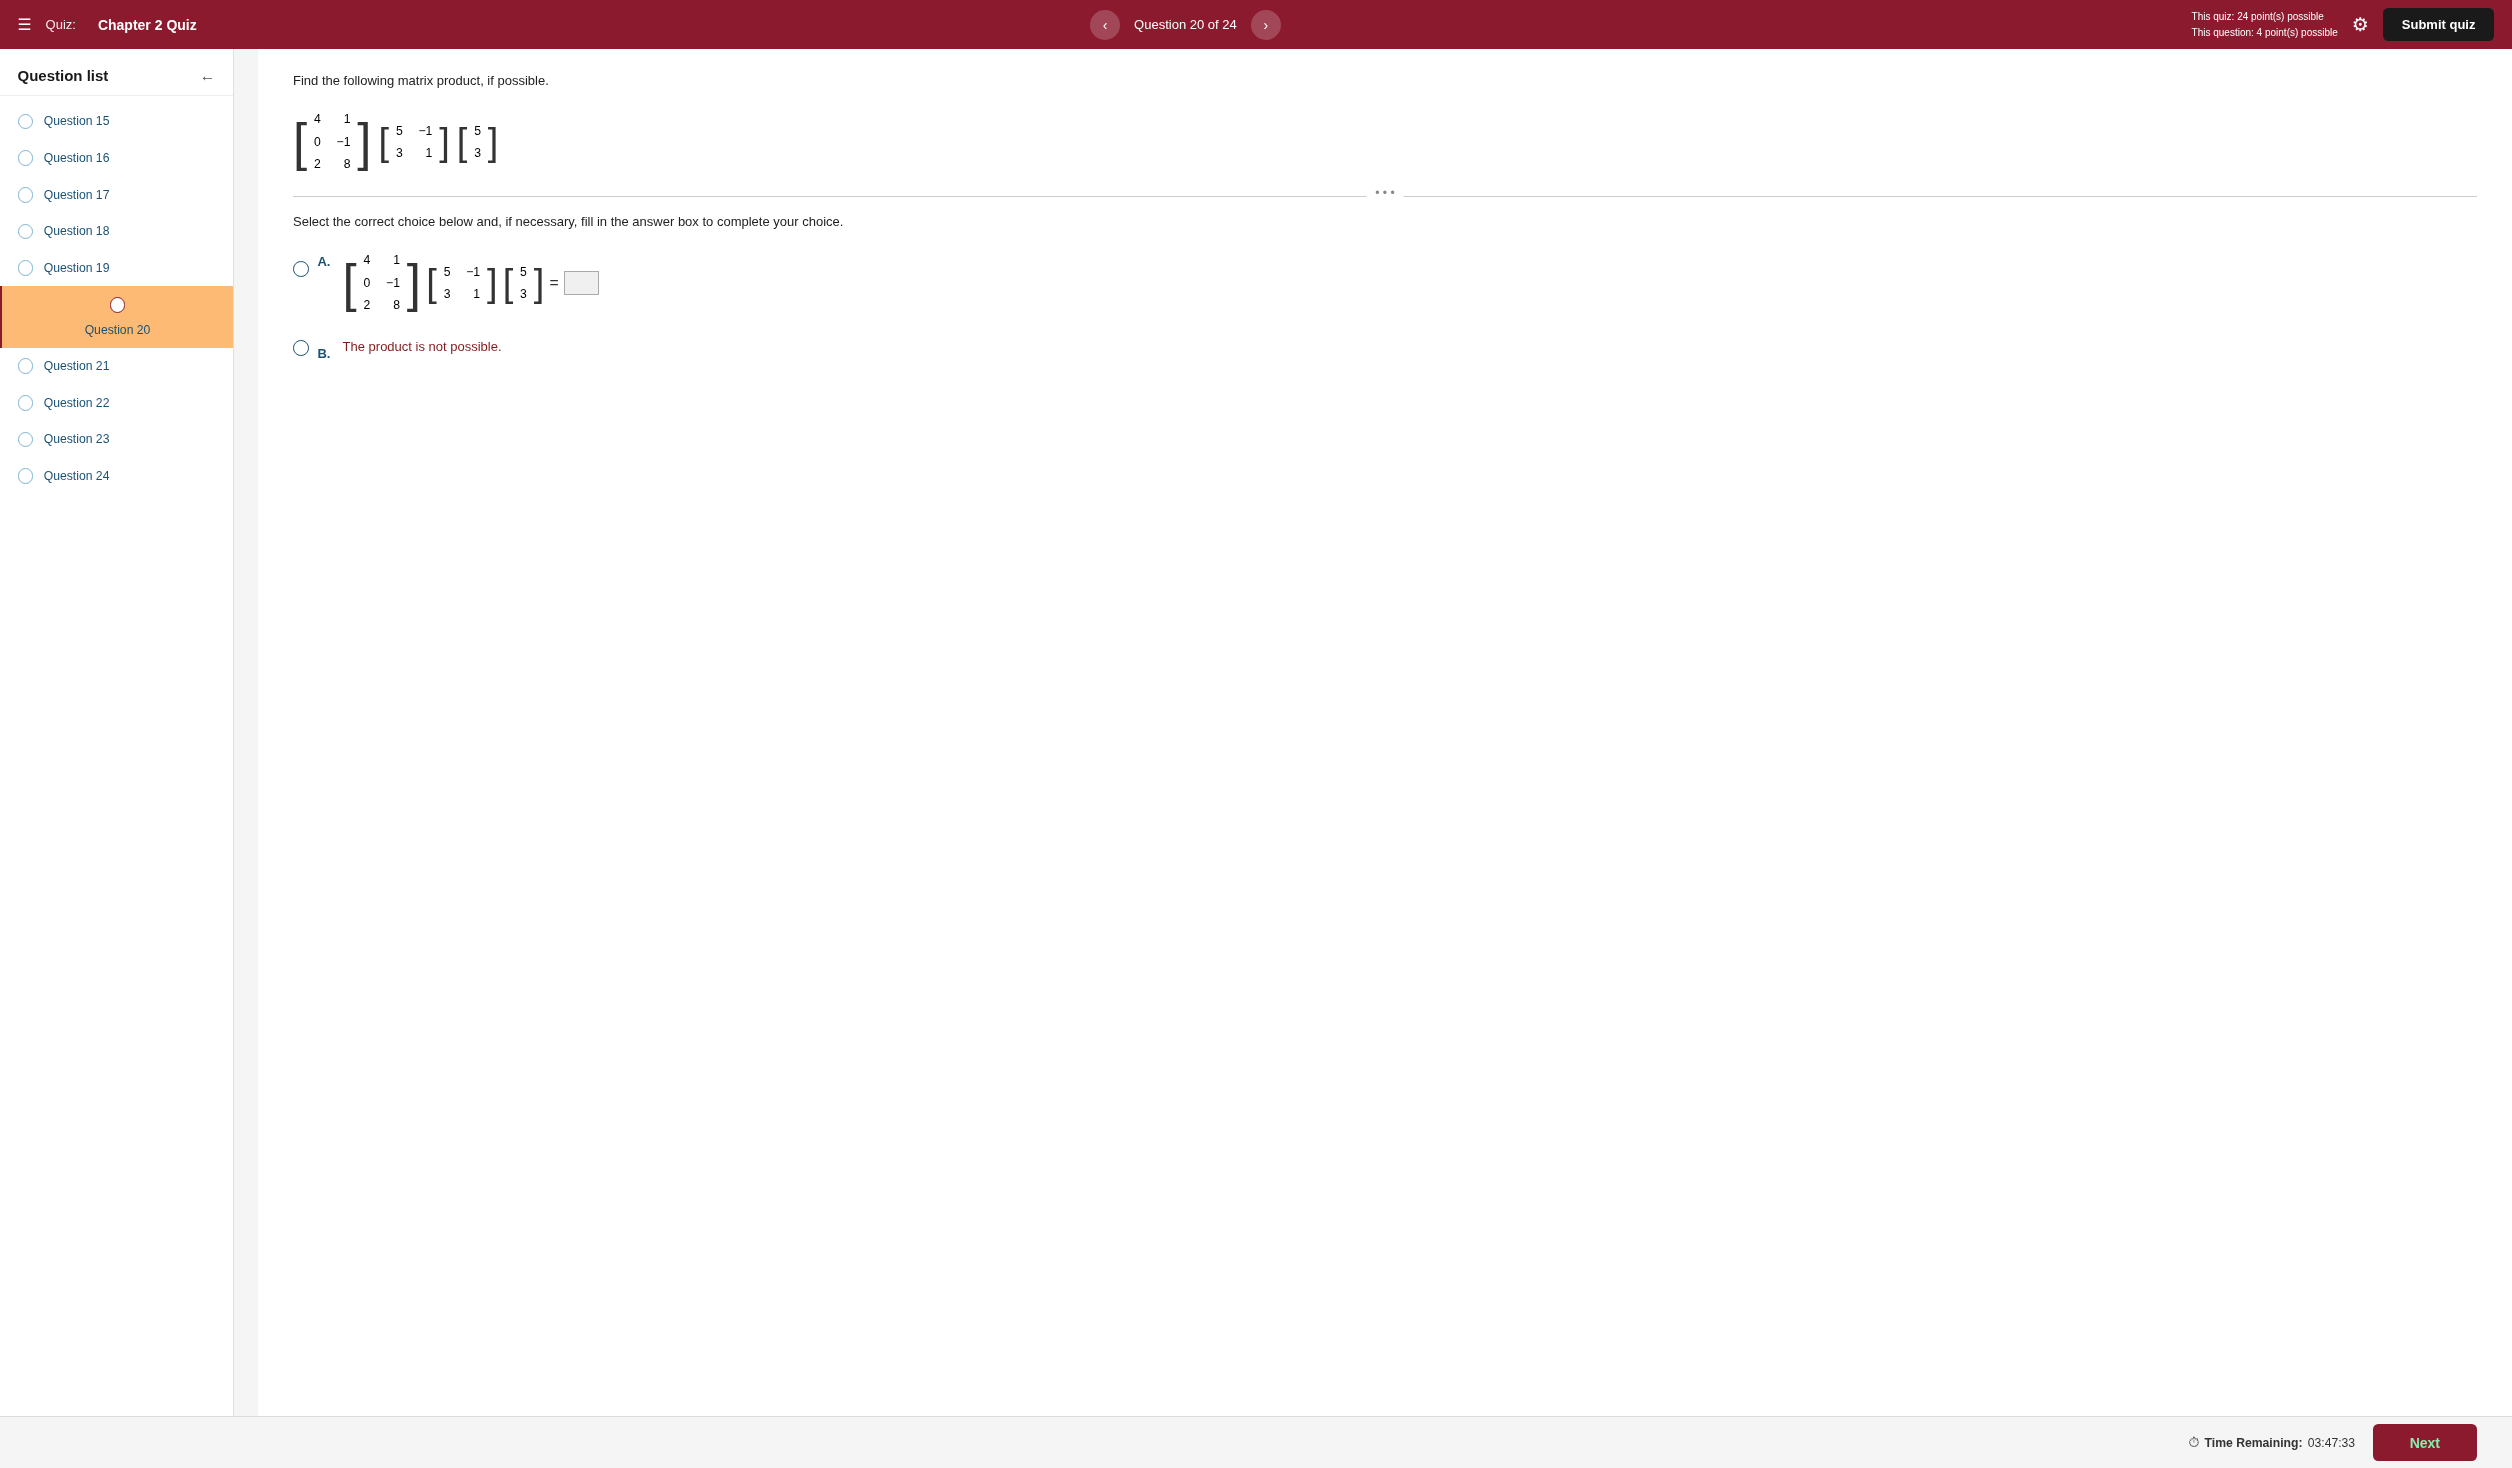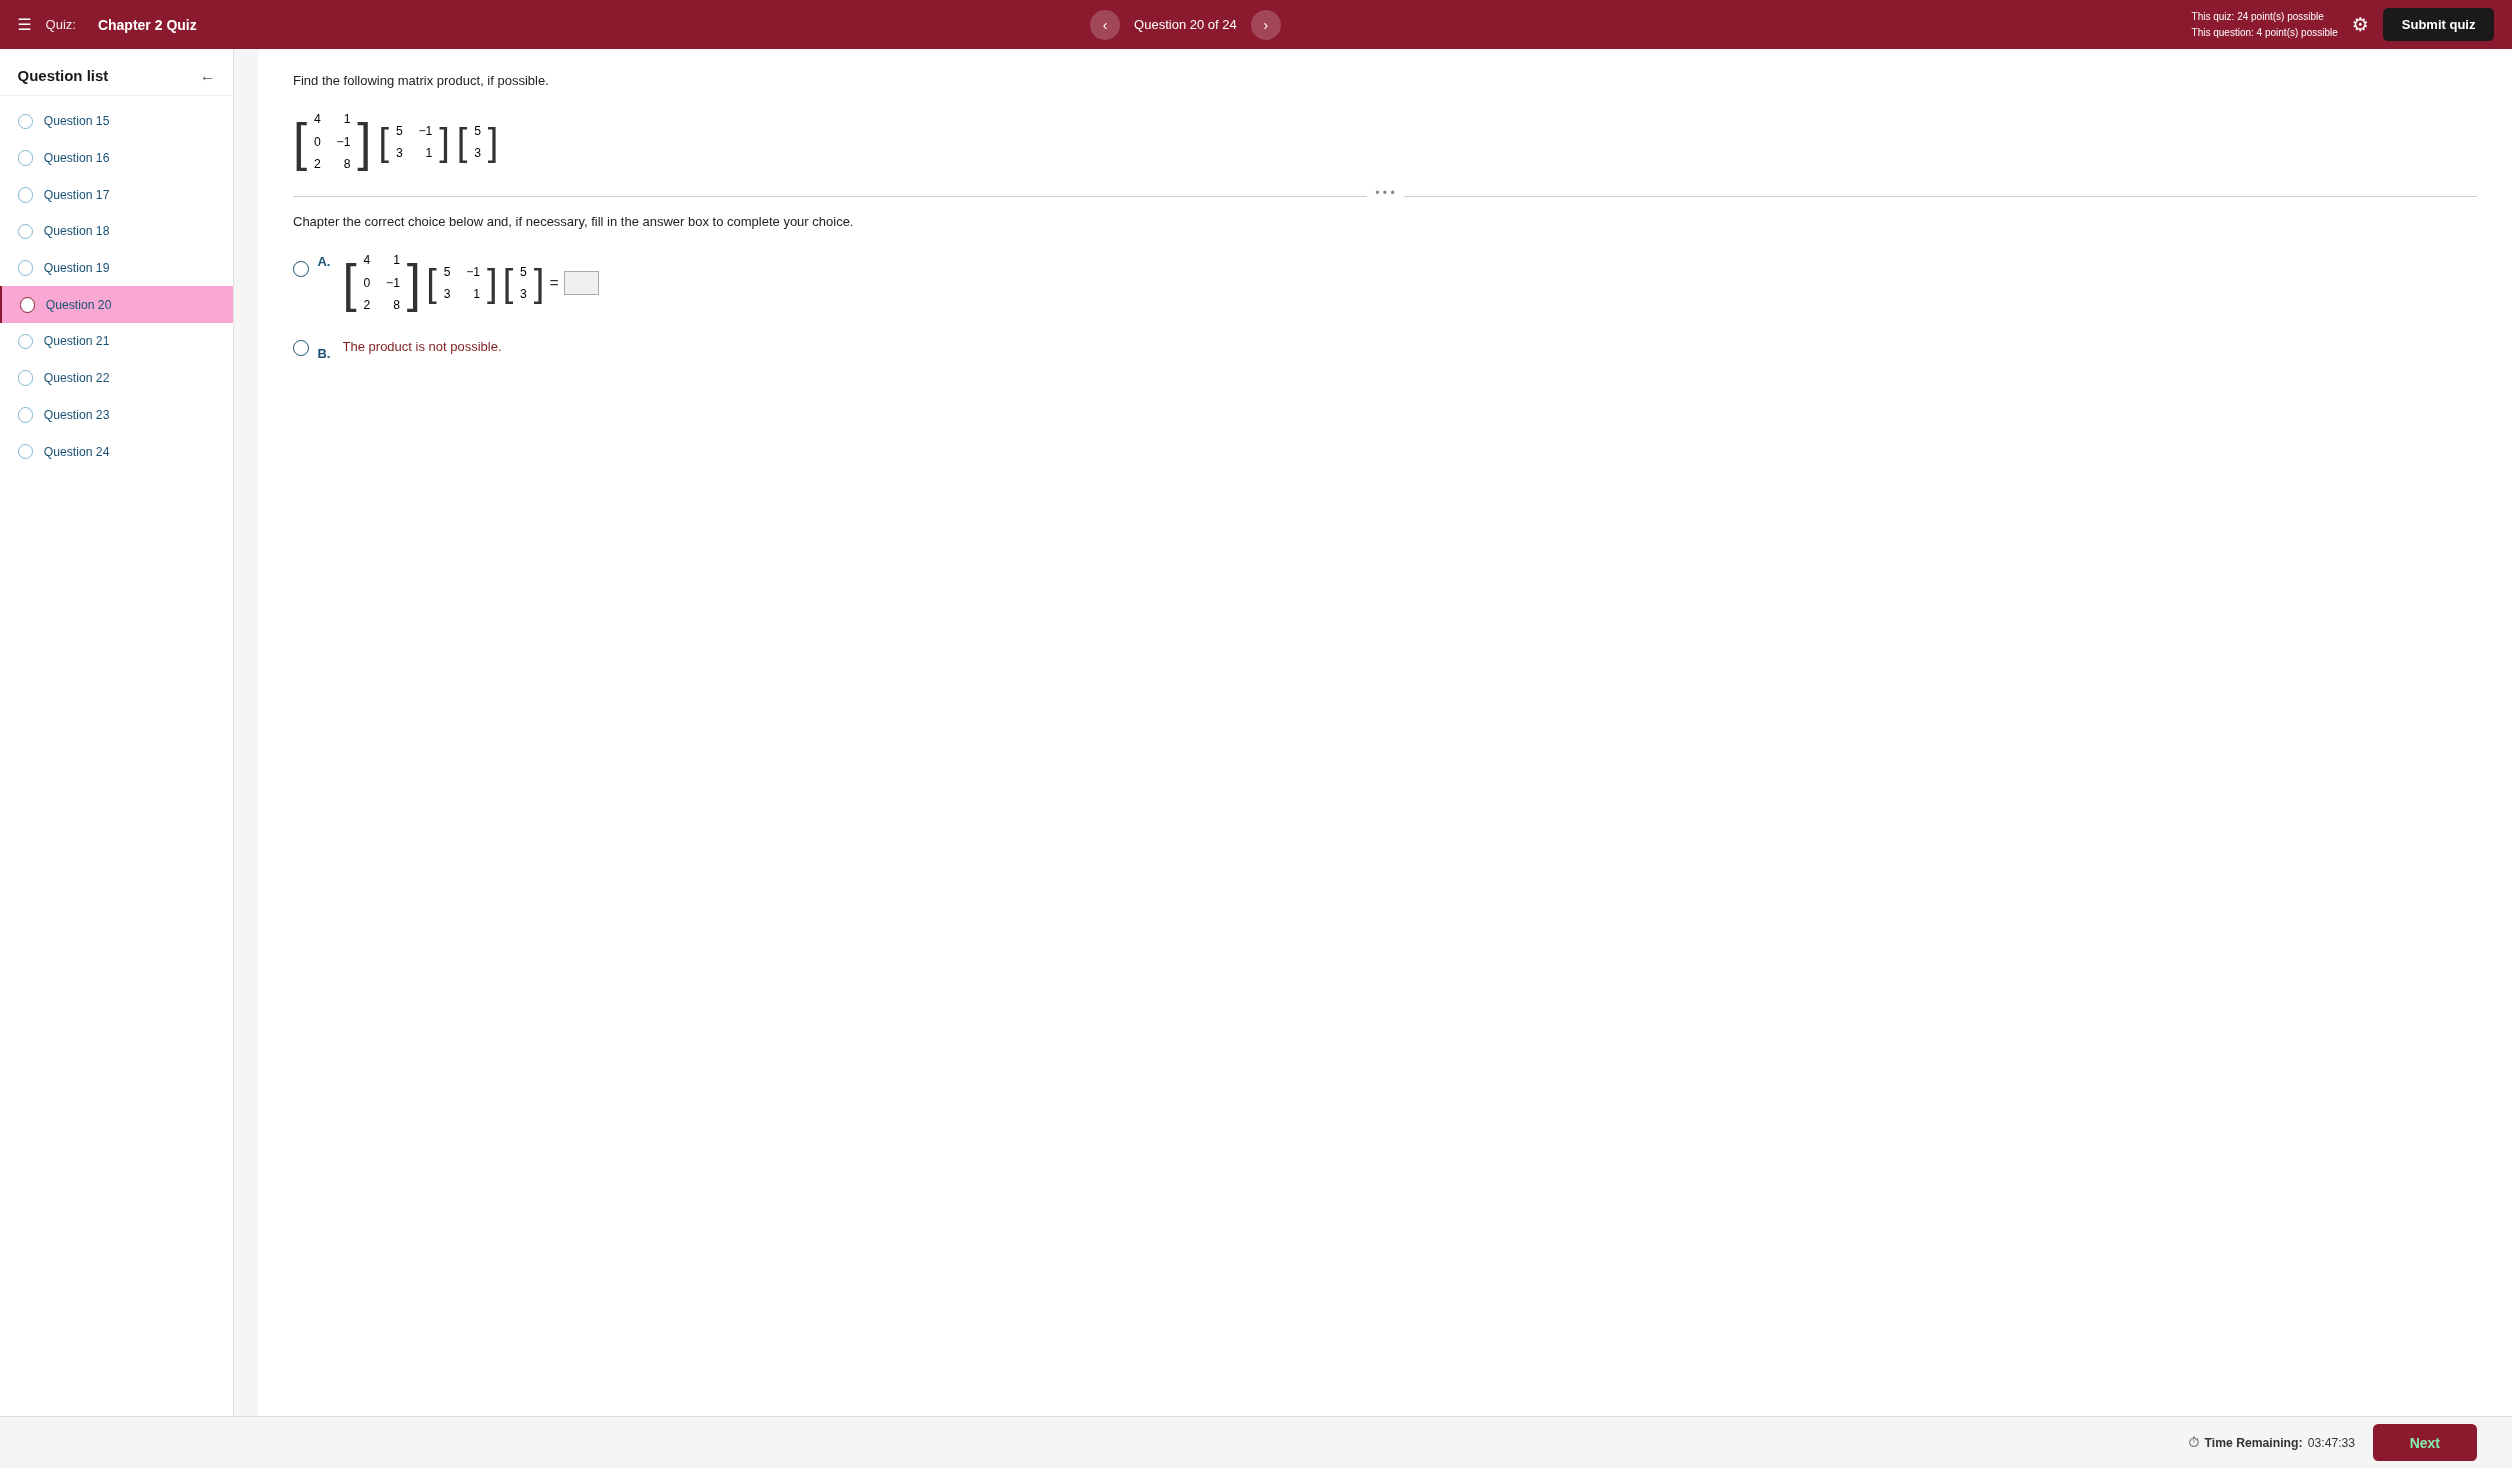--- a/index.html
+++ b/index.html
@@ -125,22 +125,23 @@
     .question-item {
       display: flex;
       align-items: center;
       padding: 10.5px 17.5px;
       cursor: pointer;
       gap: 10.5px;
       font-size: 12.2px;
       color: #1a5276;
     }
     .question-item.active {
-      background: #f9a8d4;
+      background: #fdba74;
       border-left: 2.6px solid #8B1A2E;
+      flex-direction: column;
     }
     .radio-circle {
       width: 15.7px;
       height: 15.7px;
       border-radius: 50%;
       border: 1.7px solid #7fb3d3;
       background: white;
       flex-shrink: 0;
     }
     .question-item.active .radio-circle {
@@ -418,21 +419,21 @@
           </div>
         <span style="font-size:38px; font-weight:200; color:#333; line-height:1; margin-left:1.7px;">]</span>
       </div>
     </div>
 
     <div style="position:relative; margin: 14px 0;">
       <hr class="divider-line" style="border:none; border-top:0.9px solid #ccc;">
       <span class="divider-dots" style="position:absolute; top:-9.6px; left:50%; transform:translateX(-50%); background:white; padding:0 8.7px; color:#888; font-size:12.2px;">• • •</span>
     </div>
 
-    <p class="answer-section-text">Chapter the correct choice below and, if necessary, fill in the answer box to complete your choice.</p>
+    <p class="answer-section-text">Select the correct choice below and, if necessary, fill in the answer box to complete your choice.</p>
 
     <div class="answer-option">
       <div class="answer-radio" style="margin-top:14px;"></div>
       <span class="answer-label">A.</span>
       <div class="answer-content">
 
         <div class="matrix-outer">
           <span style="font-size:51px; font-weight:200; color:#333; line-height:1; margin-right:1.7px;">[</span>
           <div class="matrix-grid matrix-3x2" id="answer-matrix1" style="grid-template-columns: repeat(2, auto);">
               <div class="matrix-cell">4</div>

